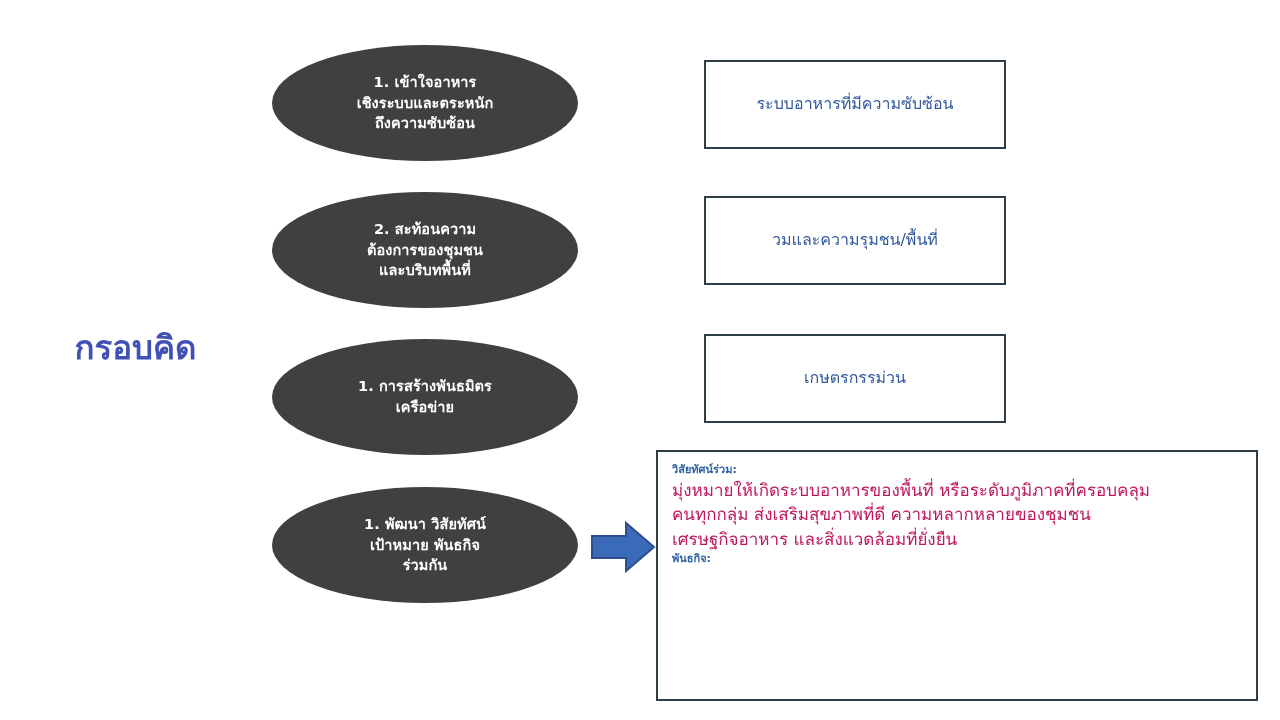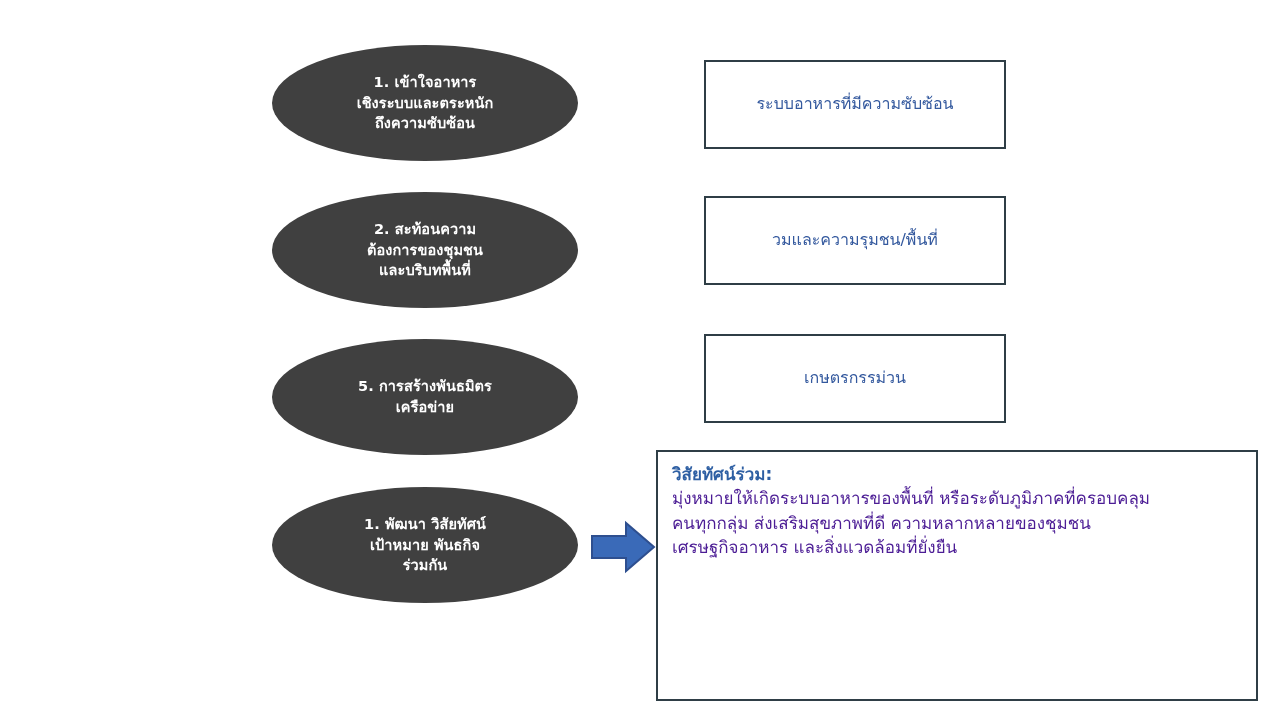--- a/index.html
+++ b/index.html
@@ -106,59 +106,60 @@
     top: 450px;
     width: 602px;
     height: 251px;
     border: 2px solid #2F3E46;
     background: #ffffff;
     box-sizing: border-box;
     padding: 10px 12px 8px 14px;
   }
   .vm-heading {
     color: #2E5FA3;
-    font-size: 17px;
+    font-size: 11px;
     font-weight: bold;
     line-height: 1.42;
     margin: 0;
   }
   .vm-body {
-    color: #4c1d95;
+    color: #be185d;
     font-size: 17px;
     line-height: 1.44;
     margin: 0;
     white-space: pre-line;
   }
 </style>
 </head>
 <body>
 
 <div class="stage">
 
+  <div class="frame-label">กรอบคิด</div>
 
   <div class="ellipse e1">
     <span class="ellipse-text">1. เข้าใจอาหาร
 เชิงระบบและตระหนัก
 ถึงความซับซ้อน</span>
   </div>
   <div class="result-box b1">
     <span class="result-text">ระบบอาหารที่มีความซับซ้อน</span>
   </div>
 
   <div class="ellipse e2">
     <span class="ellipse-text">2. สะท้อนความ
 ต้องการของชุมชน
 และบริบทพื้นที่</span>
   </div>
   <div class="result-box b2">
     <span class="result-text">วมและความรุมชน/พื้นที่</span>
   </div>
 
   <div class="ellipse e3">
-    <span class="ellipse-text">5. การสร้างพันธมิตร
+    <span class="ellipse-text">1. การสร้างพันธมิตร
 เครือข่าย</span>
   </div>
   <div class="result-box b3">
     <span class="result-text">เกษตรกรรม่วน</span>
   </div>
 
   <div class="ellipse e4">
     <span class="ellipse-text">1. พัฒนา วิสัยทัศน์
 เป้าหมาย พันธกิจ
 ร่วมกัน</span>
@@ -168,15 +169,16 @@
     <svg viewBox="0 0 66 54" width="66" height="54" aria-hidden="true">
       <polygon points="2,16 36,16 36,3 64,27 36,51 36,38 2,38" fill="#3A6AB8" stroke="#2E4F8F" stroke-width="2" stroke-linejoin="miter"></polygon>
     </svg>
   </div>
 
   <div class="vision-box">
     <p class="vm-heading">วิสัยทัศน์ร่วม:</p>
     <p class="vm-body">มุ่งหมายให้เกิดระบบอาหารของพื้นที่ หรือระดับภูมิภาคที่ครอบคลุม
 คนทุกกลุ่ม ส่งเสริมสุขภาพที่ดี ความหลากหลายของชุมชน
 เศรษฐกิจอาหาร และสิ่งแวดล้อมที่ยั่งยืน</p>
+    <p class="vm-heading">พันธกิจ:</p>
   </div>
 
 </div>
 
 </body></html>

